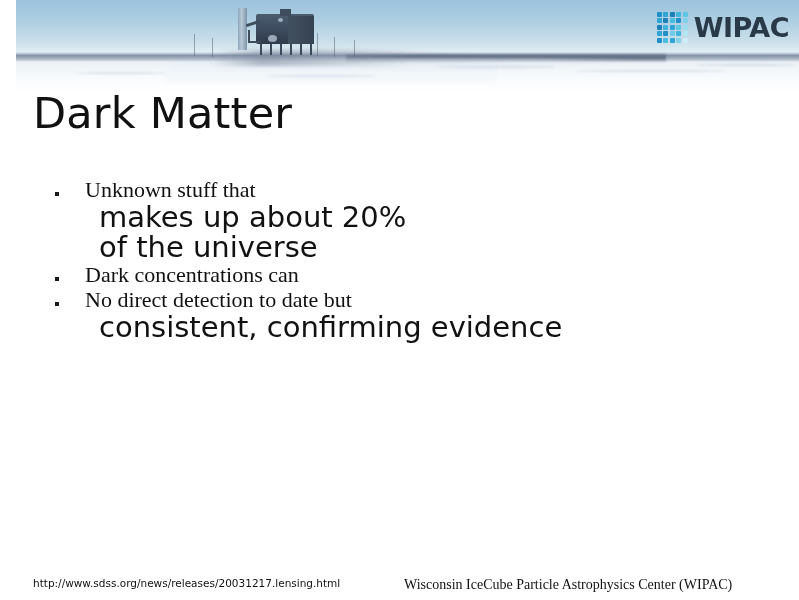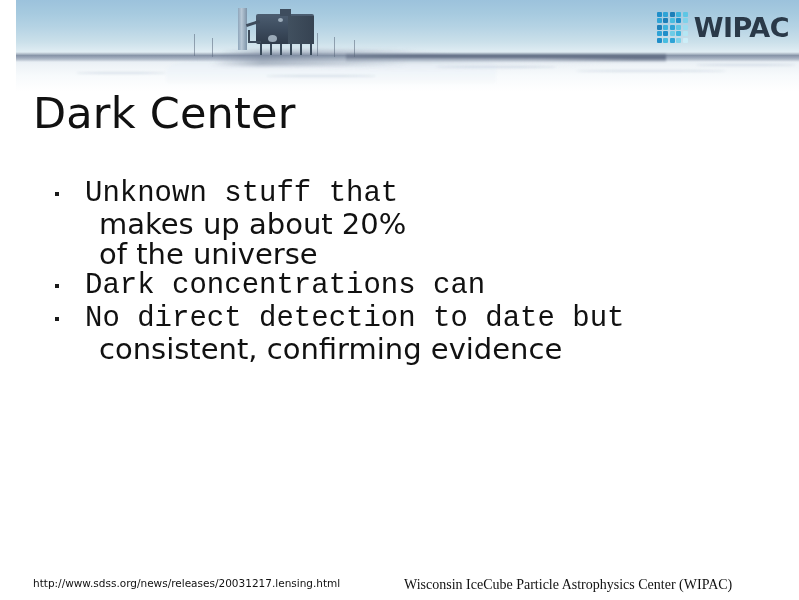--- a/index.html
+++ b/index.html
@@ -232,22 +232,22 @@
   }
   .bullet-mark {
     position: absolute;
     left: 5px;
     top: 13px;
     width: 4px;
     height: 4px;
     background: #1a1a1a;
   }
   .bullet-text {
-    font-family: Liberation Mono, monospace;
-    font-size: 29px;
+    font-family: Liberation Serif, serif;
+    font-size: 22px;
     color: #111111;
     line-height: 1.04;
     white-space: pre-line;
   }
   .bullet-cont {
     font-family: "DejaVu Sans", sans-serif;
     font-size: 29px;
     color: #111111;
     line-height: 1.04;
     padding-left: 14px;
@@ -351,21 +351,21 @@
           <i style="background: rgb(31, 142, 201);"></i>
           <i style="background: rgb(73, 189, 224);"></i>
           <i style="background: rgb(46, 163, 214);"></i>
           <i style="background: rgb(127, 210, 234);"></i>
           <i style="background: rgb(205, 238, 248);"></i>
         </div>
       <div class="wipac-text">WIPAC</div>
     </div>
   </div>
 
-  <div class="title">Dark Center</div>
+  <div class="title">Dark Matter</div>
 
   <div class="body">
 
     <div class="bullet-row b1">
       <span class="bullet-mark"></span>
       <div class="bullet-text">Unknown stuff that</div>
       <div class="bullet-cont">makes up about 20%
 of the universe</div>
     </div>
 

